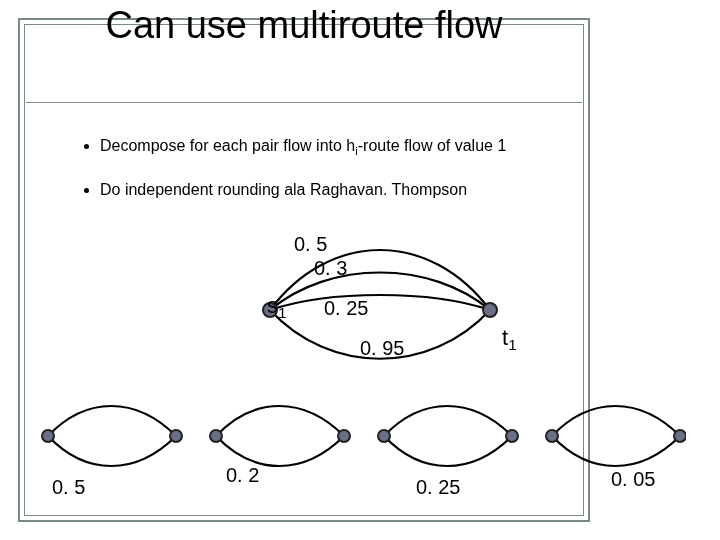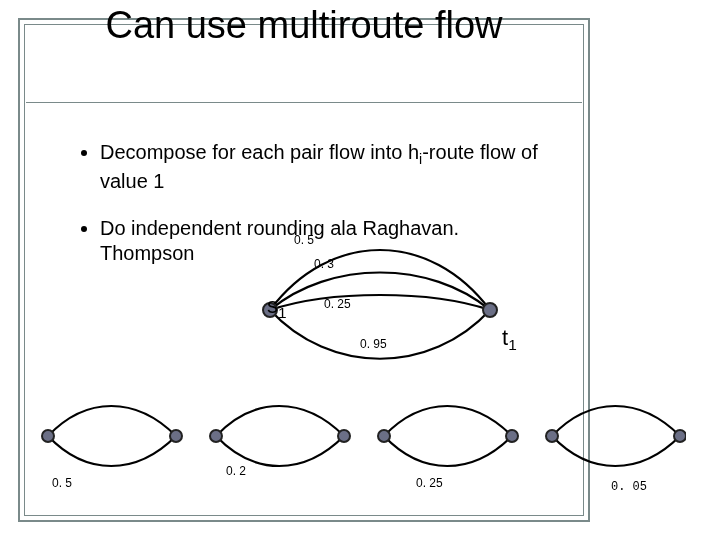--- a/index.html
+++ b/index.html
@@ -41,31 +41,31 @@
   }
   .title-rule {
     position: absolute;
     left: 26px; right: 26px;
     height: 1px;
     background: #7a8a8a;
   }
   .bullets {
     position: absolute;
     left: 60px; top: 120px; right: 50px;
-    font-size: 20px;
+    font-size: 16px;
     line-height: 1.25;
   }
   .bullets li {
     margin-bottom: 22px;
     list-style: disc;
   }
   .sub { vertical-align: sub; font-size: 0.7em; }
   .diag-main { position: absolute; left: 230px; top: 245px; width: 300px; height: 135px; }
   .diag-row  { position: absolute; left: 36px;  top: 396px; width: 650px; height: 110px; }
-  .lbl { position: absolute; font-size: 12px; }
+  .lbl { position: absolute; font-size: 20px; }
   .node-lbl { position: absolute; font-size: 22px; }
   svg { display: block; }
 </style>
 </head>
 <body>
 
 <div class="slide">
   <div class="outer-frame"></div>
   <div class="inner-frame"></div>
 
@@ -127,16 +127,16 @@
           <circle cx="308" cy="40" r="6"></circle>
         <circle cx="348" cy="40" r="6"></circle>
           <circle cx="476" cy="40" r="6"></circle>
         <circle cx="516" cy="40" r="6"></circle>
           <circle cx="644" cy="40" r="6"></circle>
       </g>
     </svg>
     <div class="lbl" style="left:16px;  top:80px;">0. 5</div>
     <div class="lbl" style="left:190px; top:68px;">0. 2</div>
     <div class="lbl" style="left:380px; top:80px;">0. 25</div>
-    <div class="lbl" style="left:575px; top:84px;font-family:Liberation Mono, monospace;">0. 05</div>
+    <div class="lbl" style="left:575px; top:72px;">0. 05</div>
   </div>
 
 </div>
 
 </body></html>

